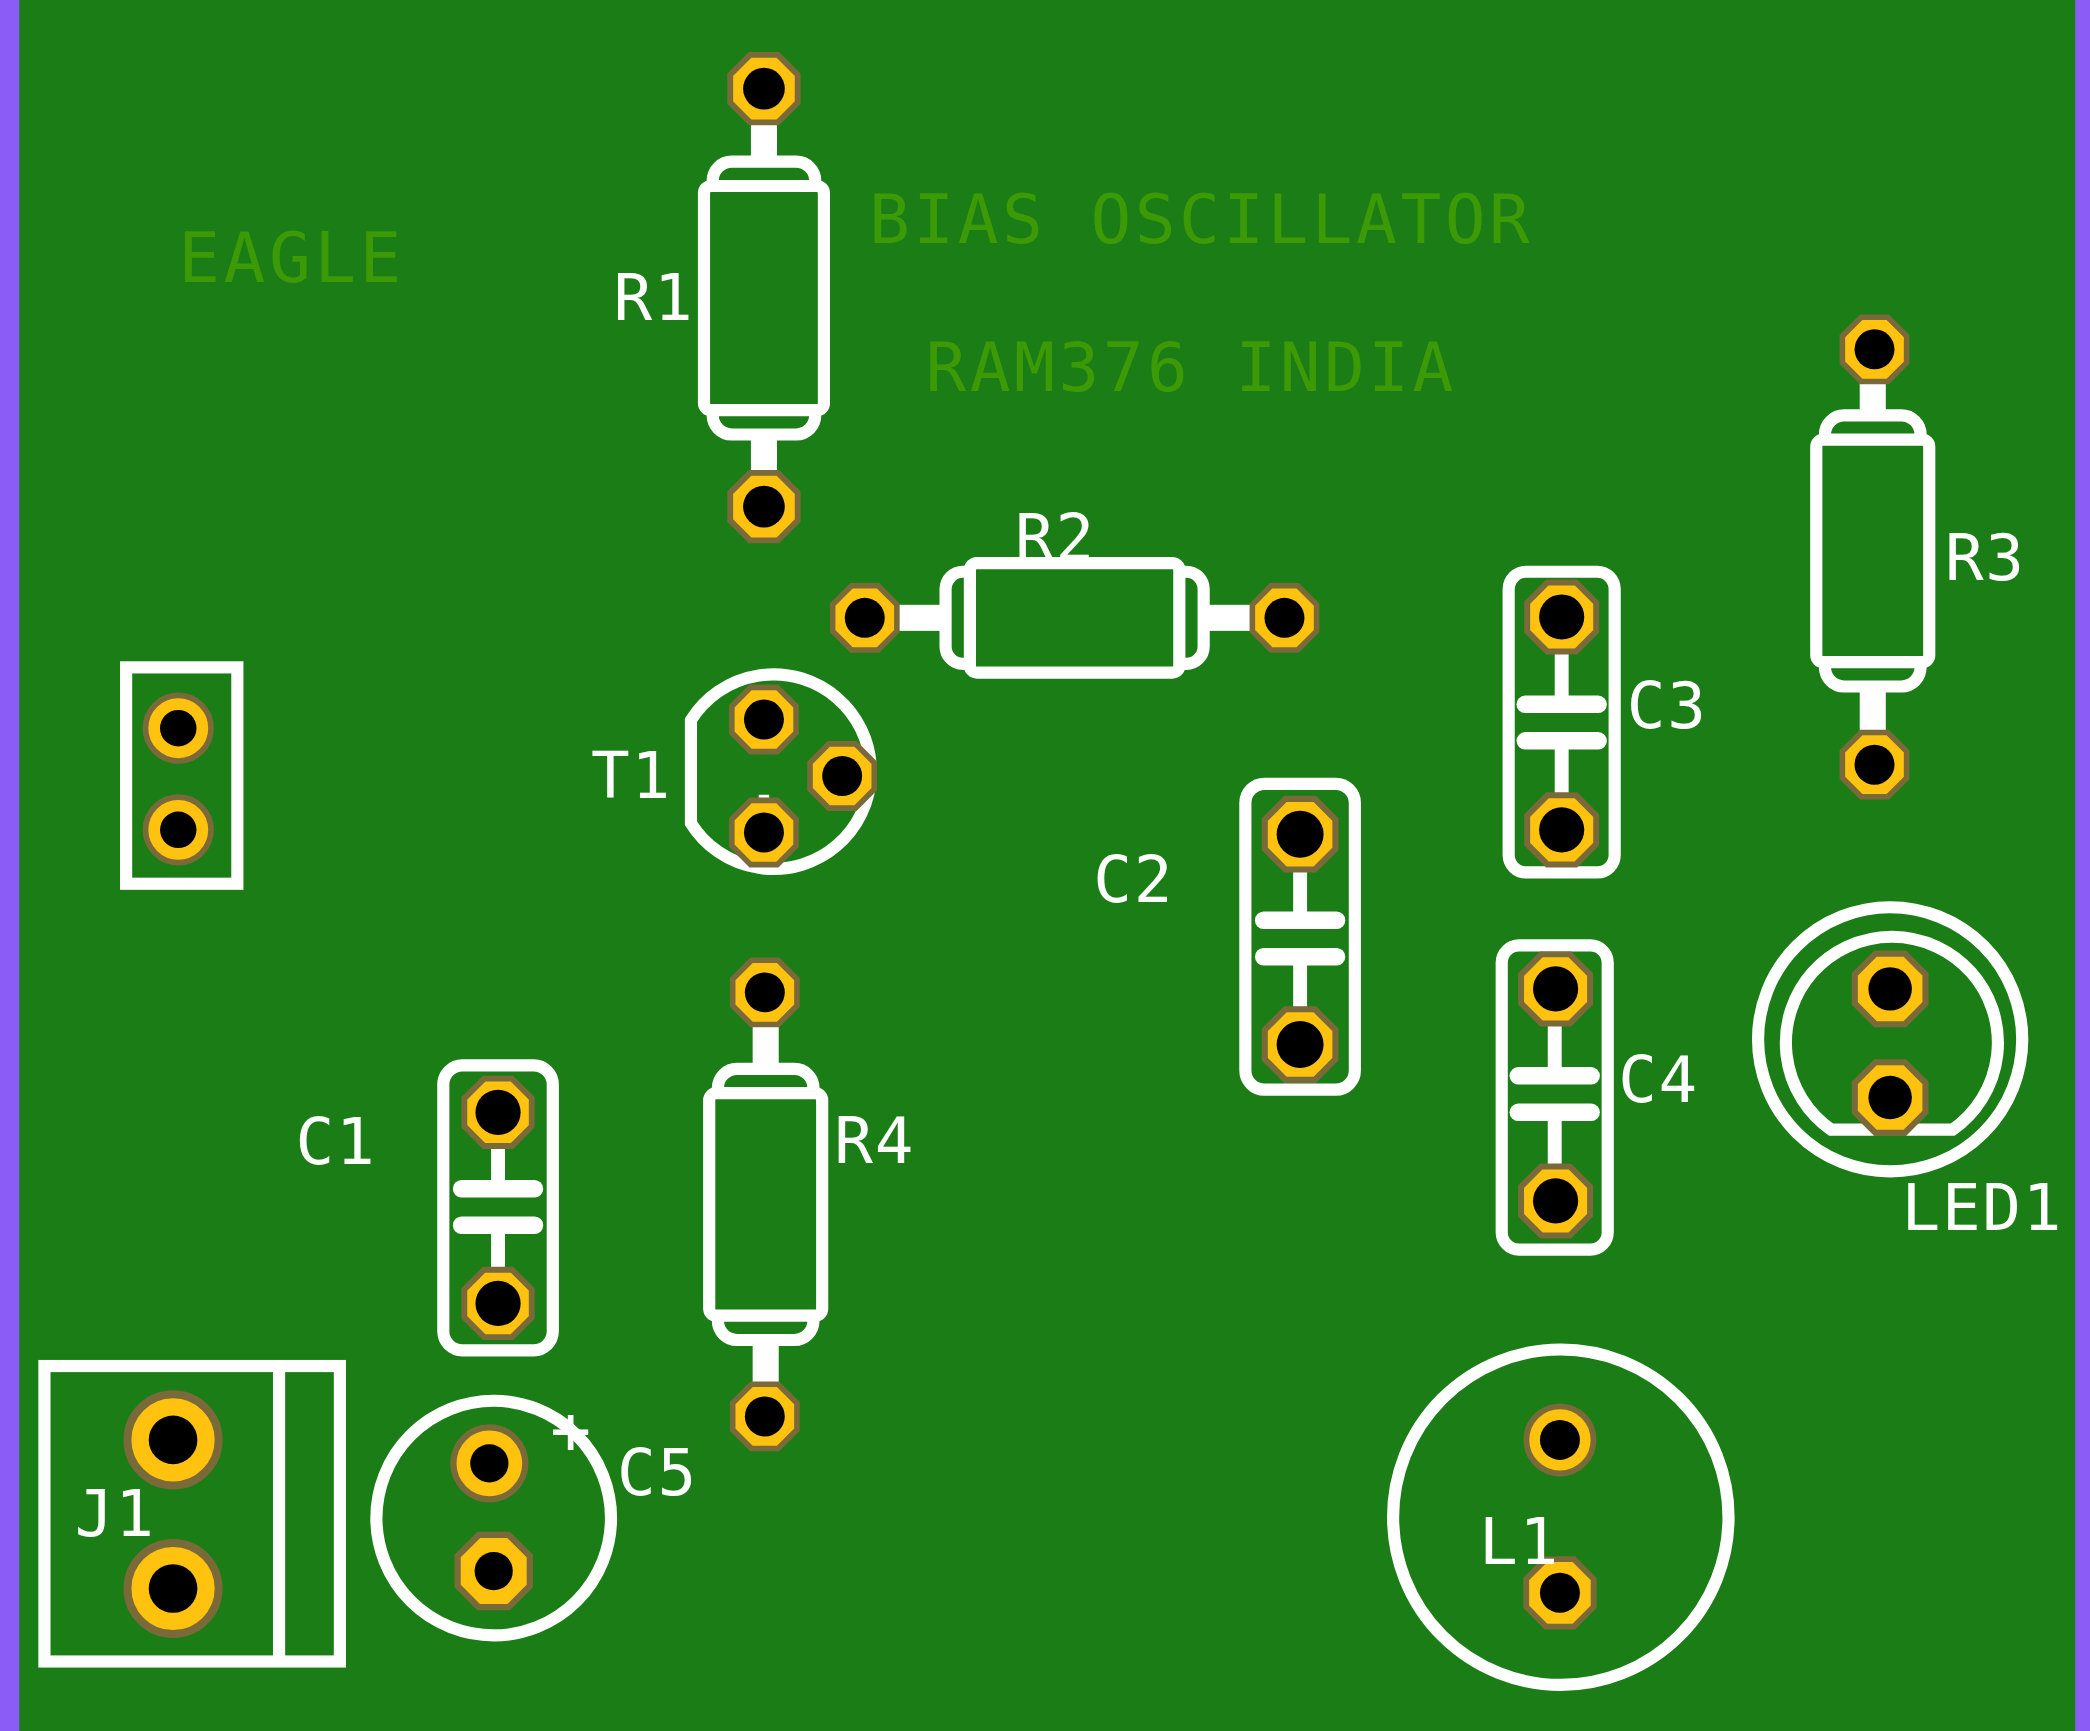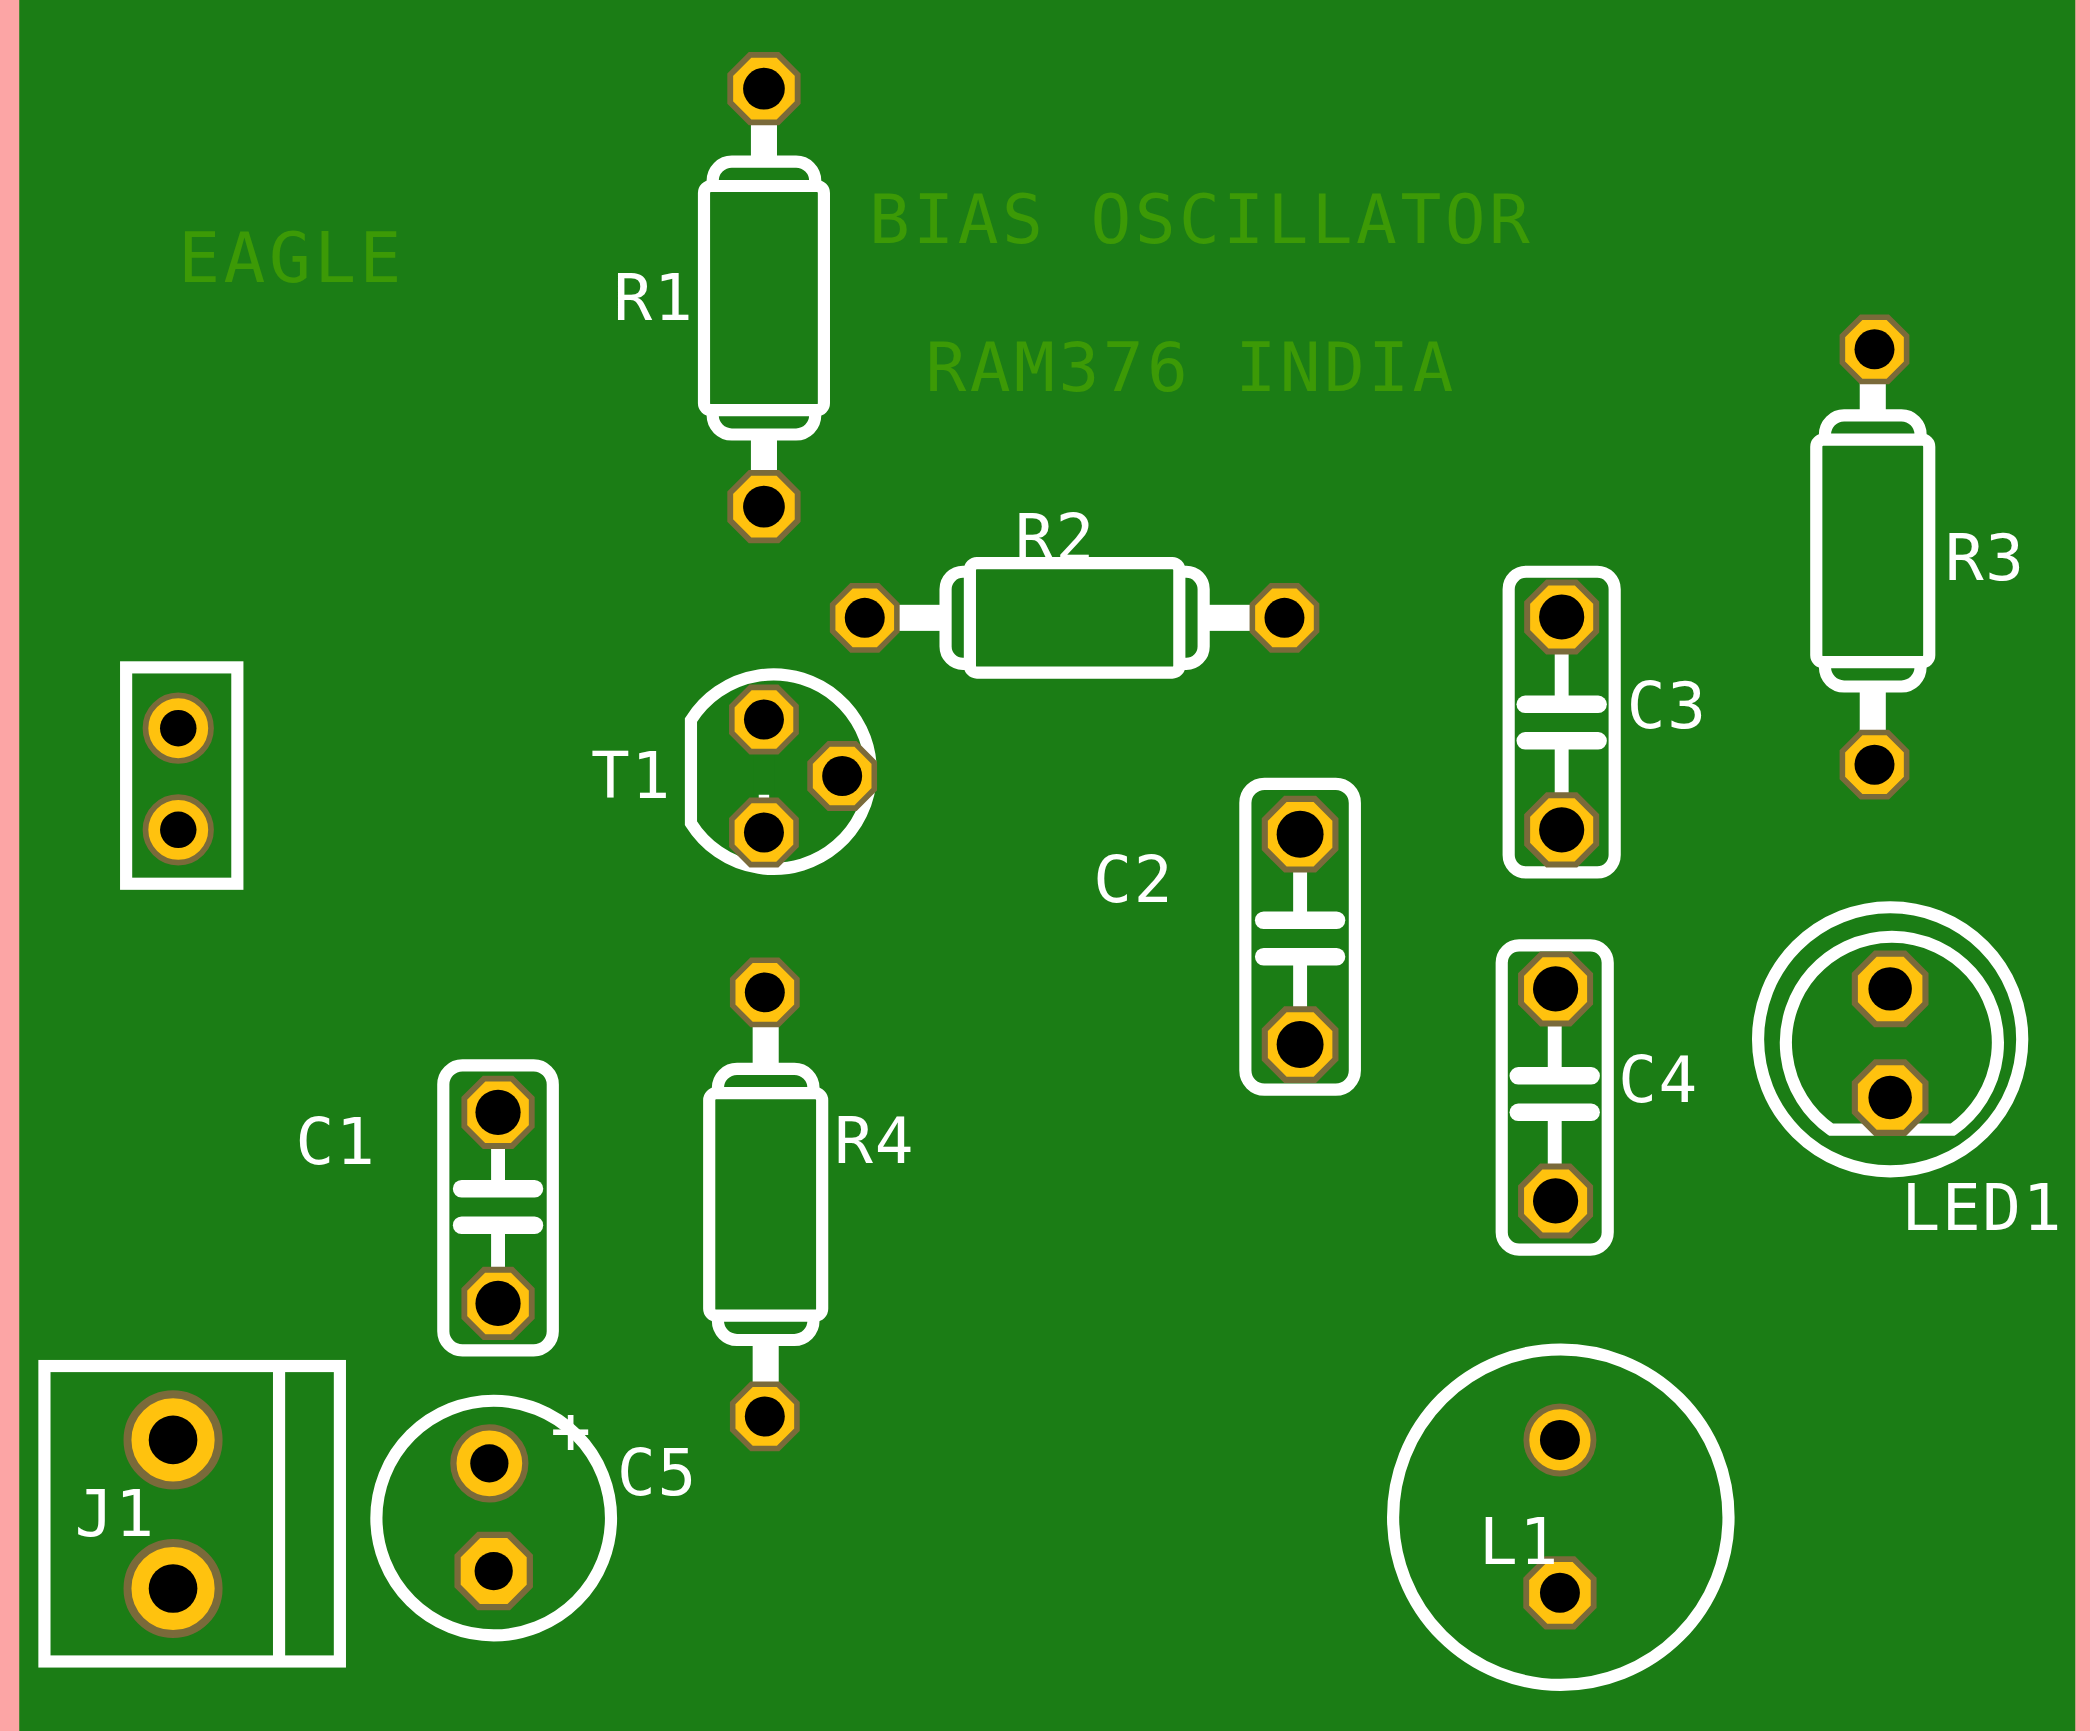--- a/index.html
+++ b/index.html
@@ -5,21 +5,21 @@
 <style>
   html, body {
     margin: 0;
     padding: 0;
     background: #000000;
   }
   #board-root {
     position: relative;
     width: 2091px;
     height: 1731px;
-    background: #fca5a5;
+    background: #8b5cf6;
     overflow: hidden;
     font-family: "DejaVu Sans Mono", monospace;
   }
   #pcb-svg {
     position: absolute;
     left: 0;
     top: 0;
     width: 2091px;
     height: 1731px;
     display: block;

